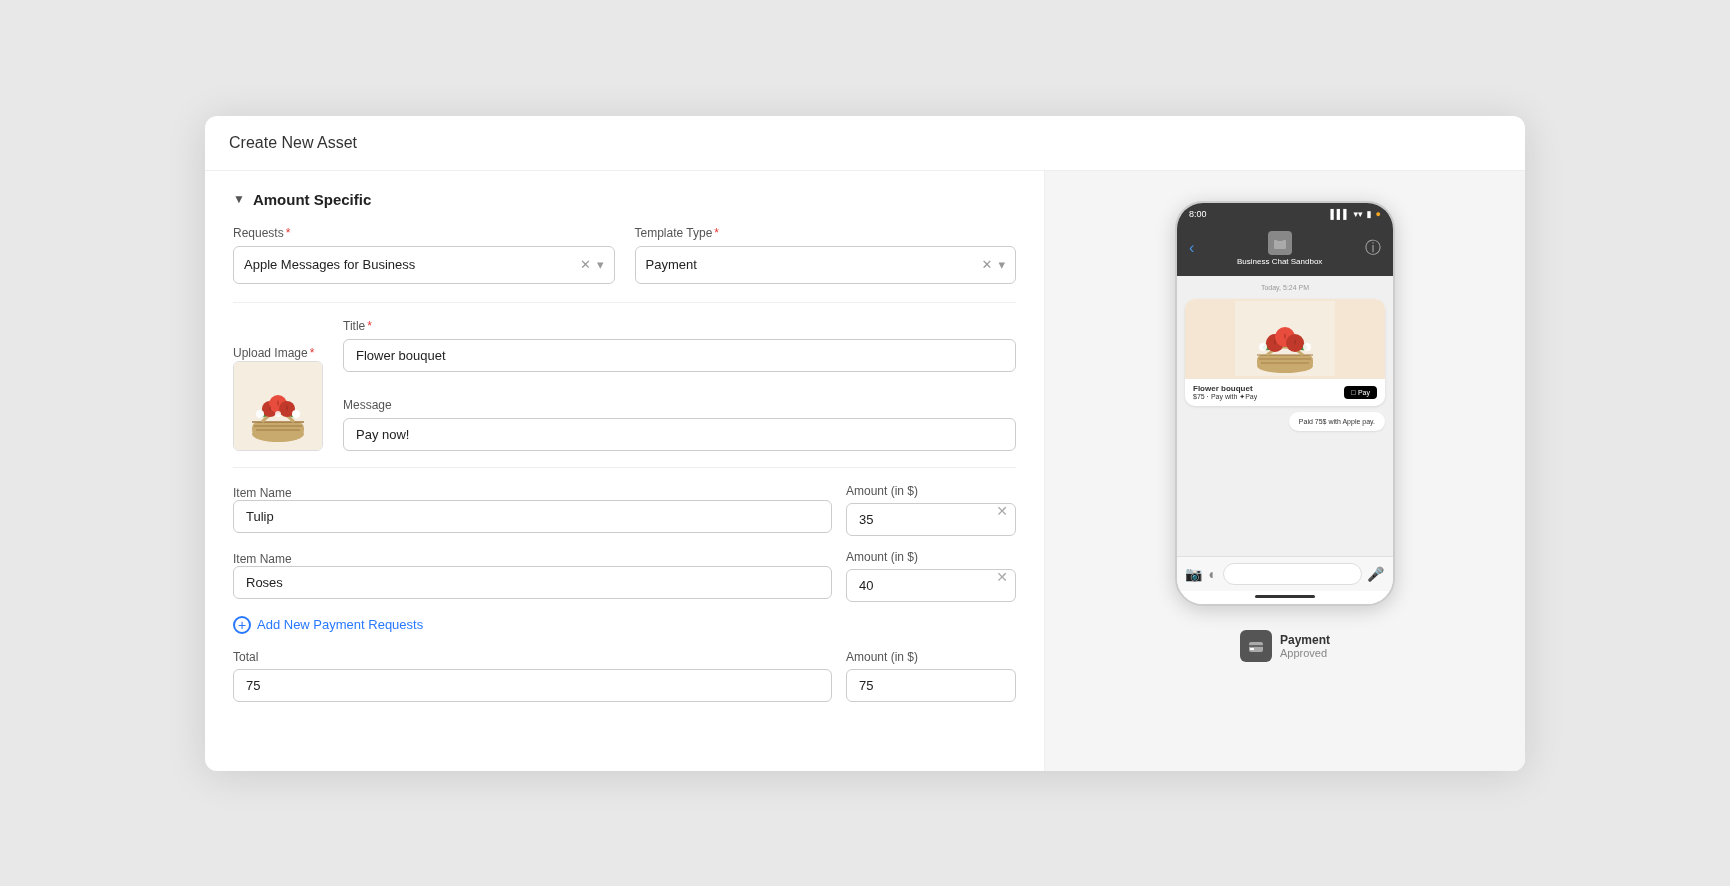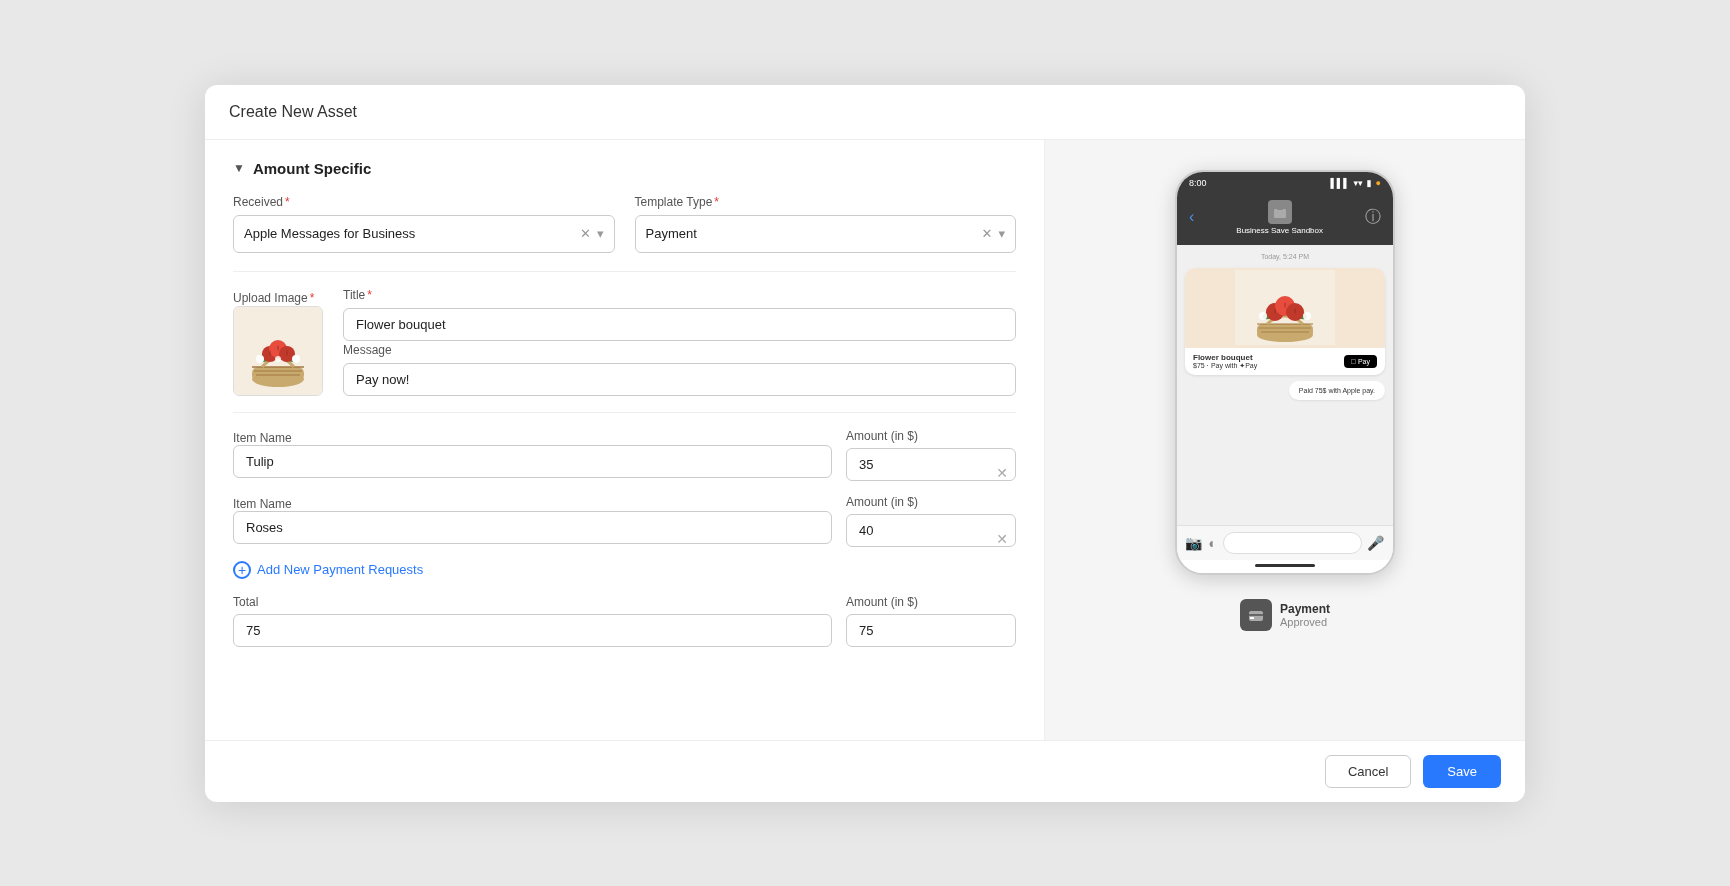--- a/index.html
+++ b/index.html
@@ -141,21 +141,21 @@
     .image-title-row {
       display: flex;
       gap: 20px;
       align-items: flex-end;
       margin-bottom: 14px;
     }
     .title-subtitle-group {
       flex: 1;
       display: flex;
       flex-direction: column;
-      gap: 2px;
+      gap: 26px;
     }
     .item-row {
       display: flex;
       gap: 14px;
       margin-bottom: 14px;
       align-items: center;
     }
     .item-name-group {
       flex: 1;
       display: flex;
@@ -163,21 +163,21 @@
     }
     .amount-group {
       width: 170px;
       display: flex;
       flex-direction: column;
       gap: 5px;
     }
     .amount-input-wrapper {
       position: relative;
       display: flex;
-      align-items: flex-end;
+      align-items: flex-start;
     }
     .amount-input-wrapper input {
       width: 100%;
       padding-right: 30px;
     }
     .clear-icon {
       position: absolute;
       right: 8px;
       color: #aaa;
       font-size: 14px;
@@ -446,21 +446,21 @@
     <div class="form-panel">
 
       <div class="section-header">
         <span class="section-header-arrow">▼</span>
         <span class="section-title">Amount Specific</span>
       </div>
 
       <div class="form-row">
         <div class="form-group">
           <label class="form-label">
-            <span>Received</span><span class="required-dot">*</span>
+            <span>Requests</span><span class="required-dot">*</span>
           </label>
           <div class="form-select-wrapper">
             <span class="form-select-value">Apple Messages for Business</span>
             <span class="select-icons">
               <span>✕</span>
               <span>▾</span>
             </span>
           </div>
         </div>
         <div class="form-group">
@@ -595,21 +595,21 @@
 
         <div class="phone-nav">
           <span class="phone-nav-back">‹</span>
           <div class="phone-nav-center">
             <div class="phone-nav-avatar">
               <svg width="16" height="16" viewBox="0 0 16 16">
                 <rect x="2" y="5" width="12" height="9" rx="1" fill="#aaa"></rect>
                 <rect x="5" y="2" width="6" height="4" rx="1" fill="#888"></rect>
               </svg>
             </div>
-            <span class="phone-nav-name">Business Save Sandbox</span>
+            <span class="phone-nav-name">Business Chat Sandbox</span>
           </div>
           <span class="phone-nav-info">ⓘ</span>
         </div>
 
         <div class="phone-chat-area">
           <div class="phone-date">Today, 5:24 PM</div>
 
           <div class="phone-message-card">
             <div class="phone-card-image">
               <svg width="100" height="75" viewBox="0 0 100 75" xmlns="http://www.w3.org/2000/svg">
@@ -671,17 +671,13 @@
           </svg>
         </div>
         <div class="payment-info">
           <span class="payment-label">Payment</span>
           <span class="payment-status">Approved</span>
         </div>
       </div>
     </div>
   </div>
 
-  <div class="modal-footer">
-    <button class="btn-cancel">Cancel</button>
-    <button class="btn-save">Save</button>
-  </div>
 </div>
 
 </body></html>

